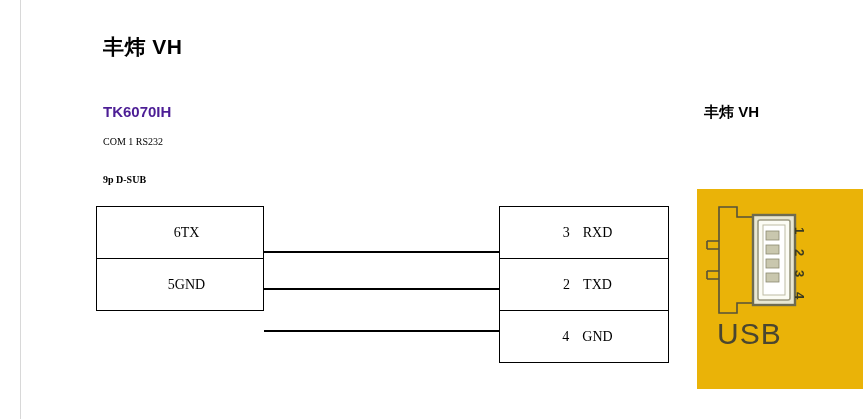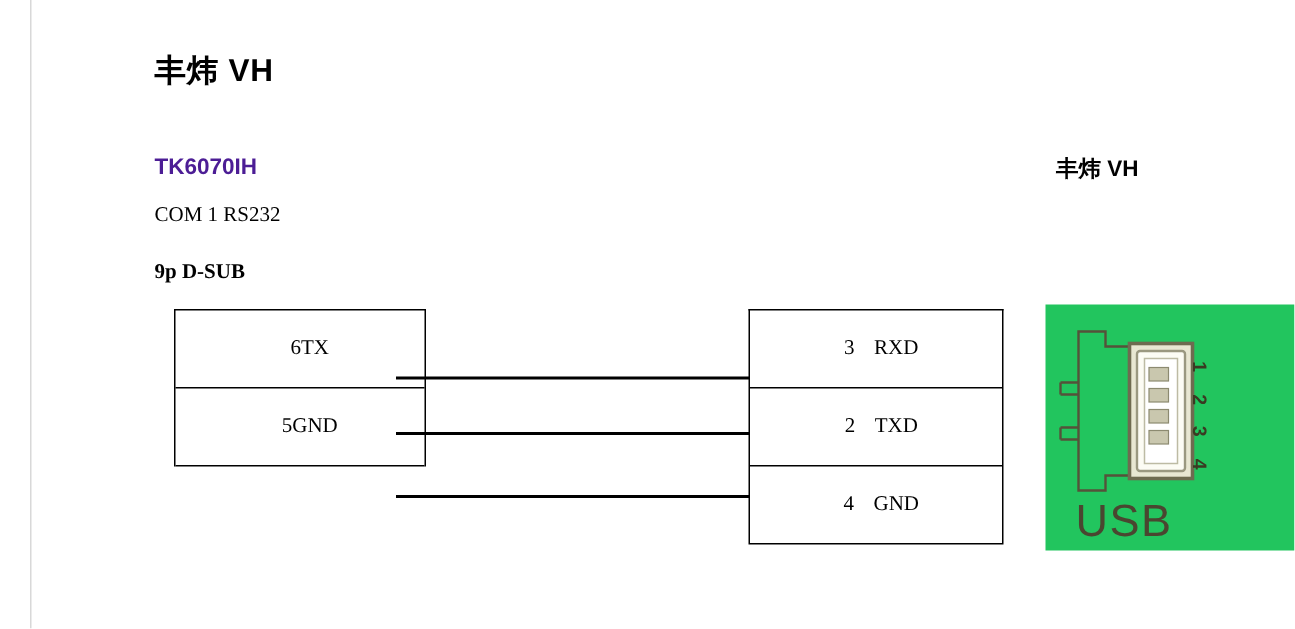--- a/index.html
+++ b/index.html
@@ -46,21 +46,21 @@
     font-weight: bold;
     font-size: 15px;
     color: #4c1d95;
     white-space: nowrap;
   }
 
   .device-sub {
     position: absolute;
     left: 103px;
     font-family: "Liberation Serif", serif;
-    font-size: 14px;
+    font-size: 10px;
     color: #000000;
     white-space: nowrap;
   }
   .device-sub.line1 { top: 136px; }
   .device-sub.line2 { top: 174px; font-weight: bold; }
 
   .plc-title {
     position: absolute;
     left: 704px;
     top: 103px;
@@ -76,21 +76,20 @@
     position: absolute;
     border: 1.5px solid #000000;
     border-bottom: none;
     box-sizing: border-box;
     background: #ffffff;
   }
   .pin-table.left {
     left: 96px;
     top: 206px;
     width: 168px;
-    margin-left: 20px;
   }
   .pin-table.right {
     left: 499px;
     top: 206px;
     width: 170px;
   }
   .pin-row {
     height: 52px;
     border-bottom: 1.5px solid #000000;
     box-sizing: border-box;
@@ -120,24 +119,24 @@
     background: #000000;
   }
   .wire.w1 { top: 251px; }
   .wire.w2 { top: 288px; }
   .wire.w3 { top: 330px; }
 
   
   .usb-figure {
     position: absolute;
     left: 697px;
-    top: 203px;
+    top: 189px;
     width: 166px;
-    height: 164px;
-    background: #22c55e;
+    height: 200px;
+    background: #eab308;
     overflow: hidden;
   }
   .usb-figure svg {
     position: absolute;
     left: 0;
     top: 0;
   }
   .usb-pin-numbers {
     position: absolute;
     left: 99px;

